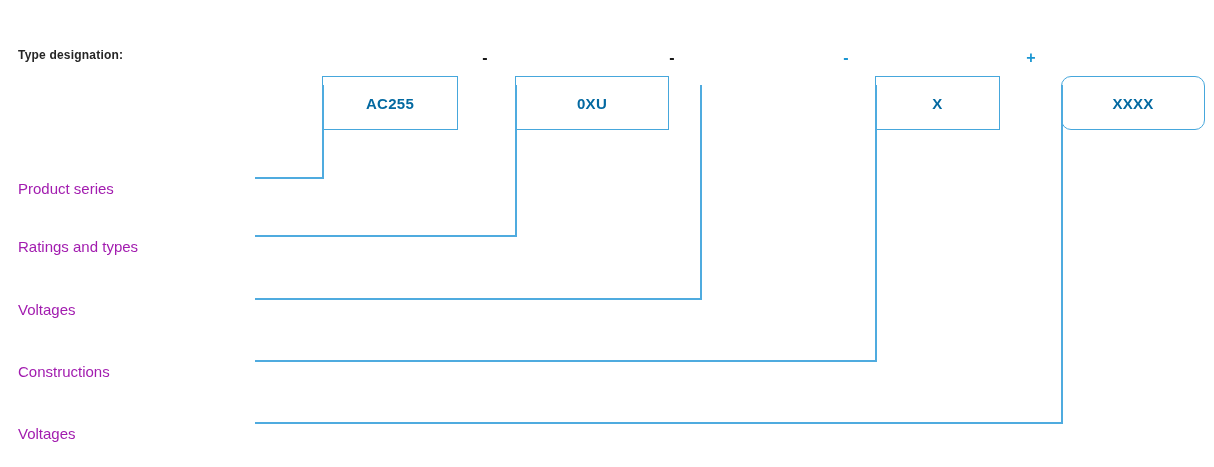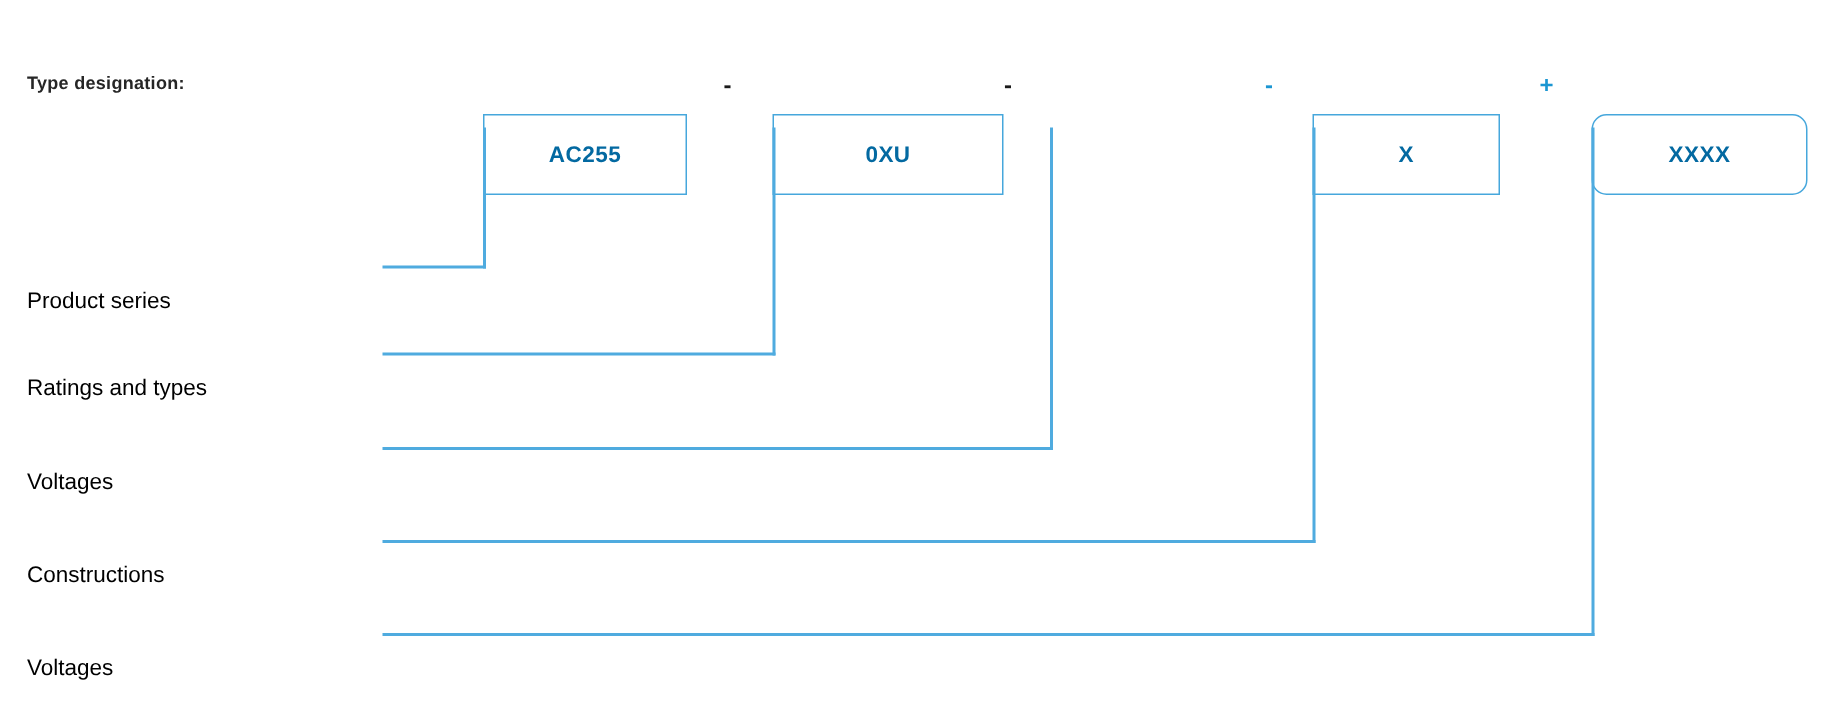--- a/index.html
+++ b/index.html
@@ -61,23 +61,22 @@
   }
   .vline {
     position: absolute;
     width: 2px;
     background: #4fabdf;
   }
   .row-label {
     position: absolute;
     left: 18px;
     font-size: 15px;
-    color: #000000;
+    color: #a21caf;
     white-space: nowrap;
-    margin-top: 12px;
   }
 </style>
 </head>
 <body>
 
 <div class="canvas">
 
   <div class="title">Type designation:</div>
 
   <div class="box" style="left:322px; width:136px;">

